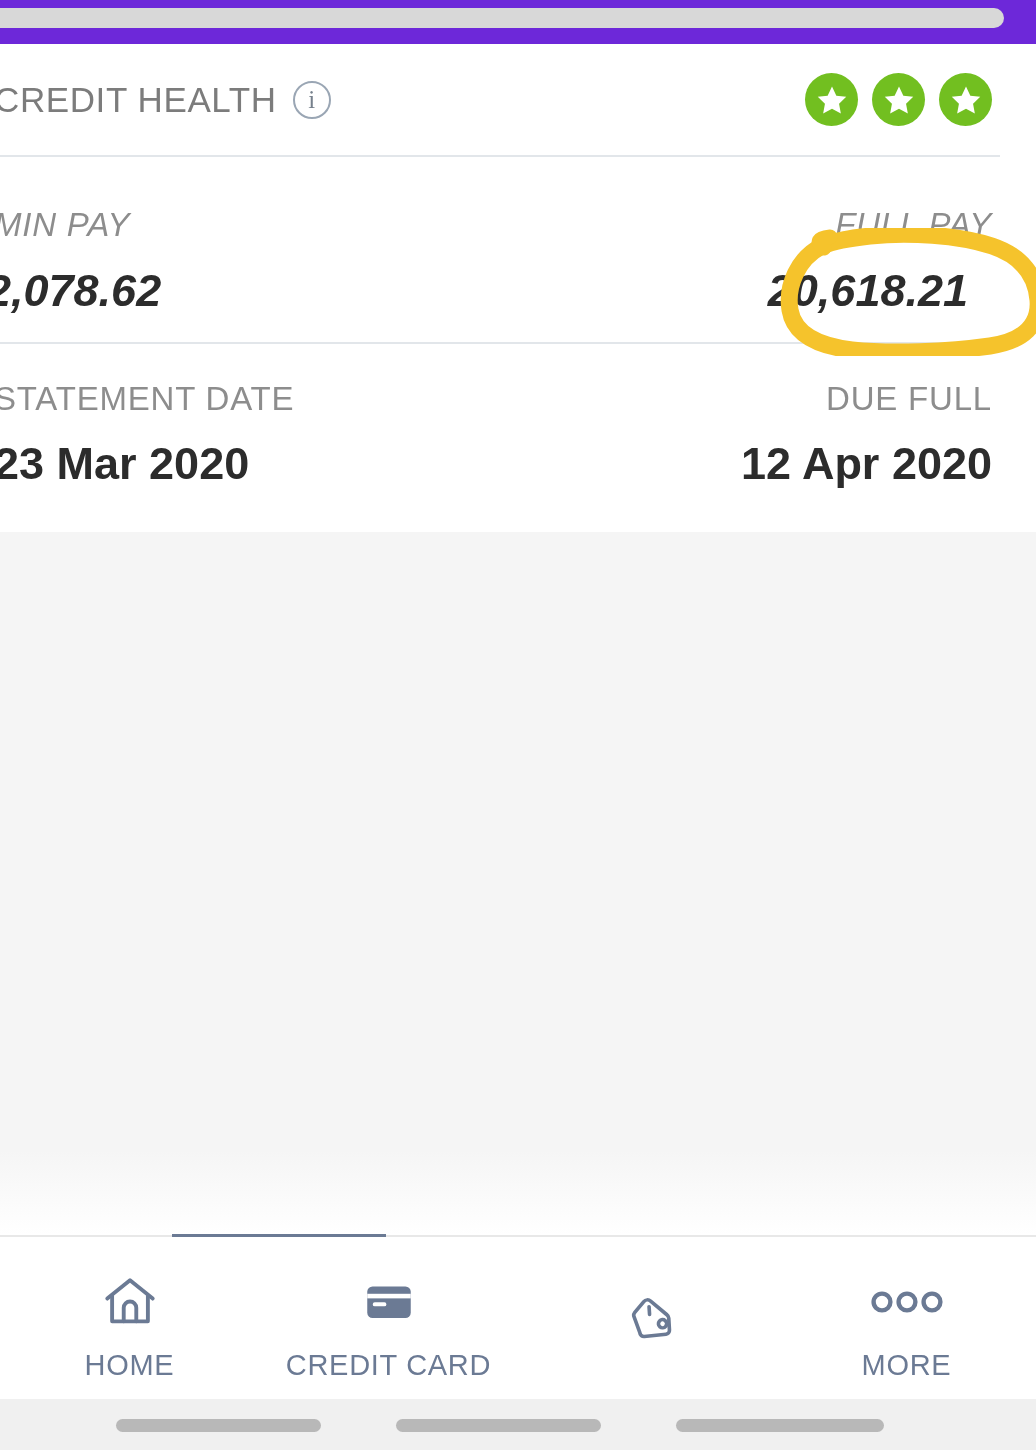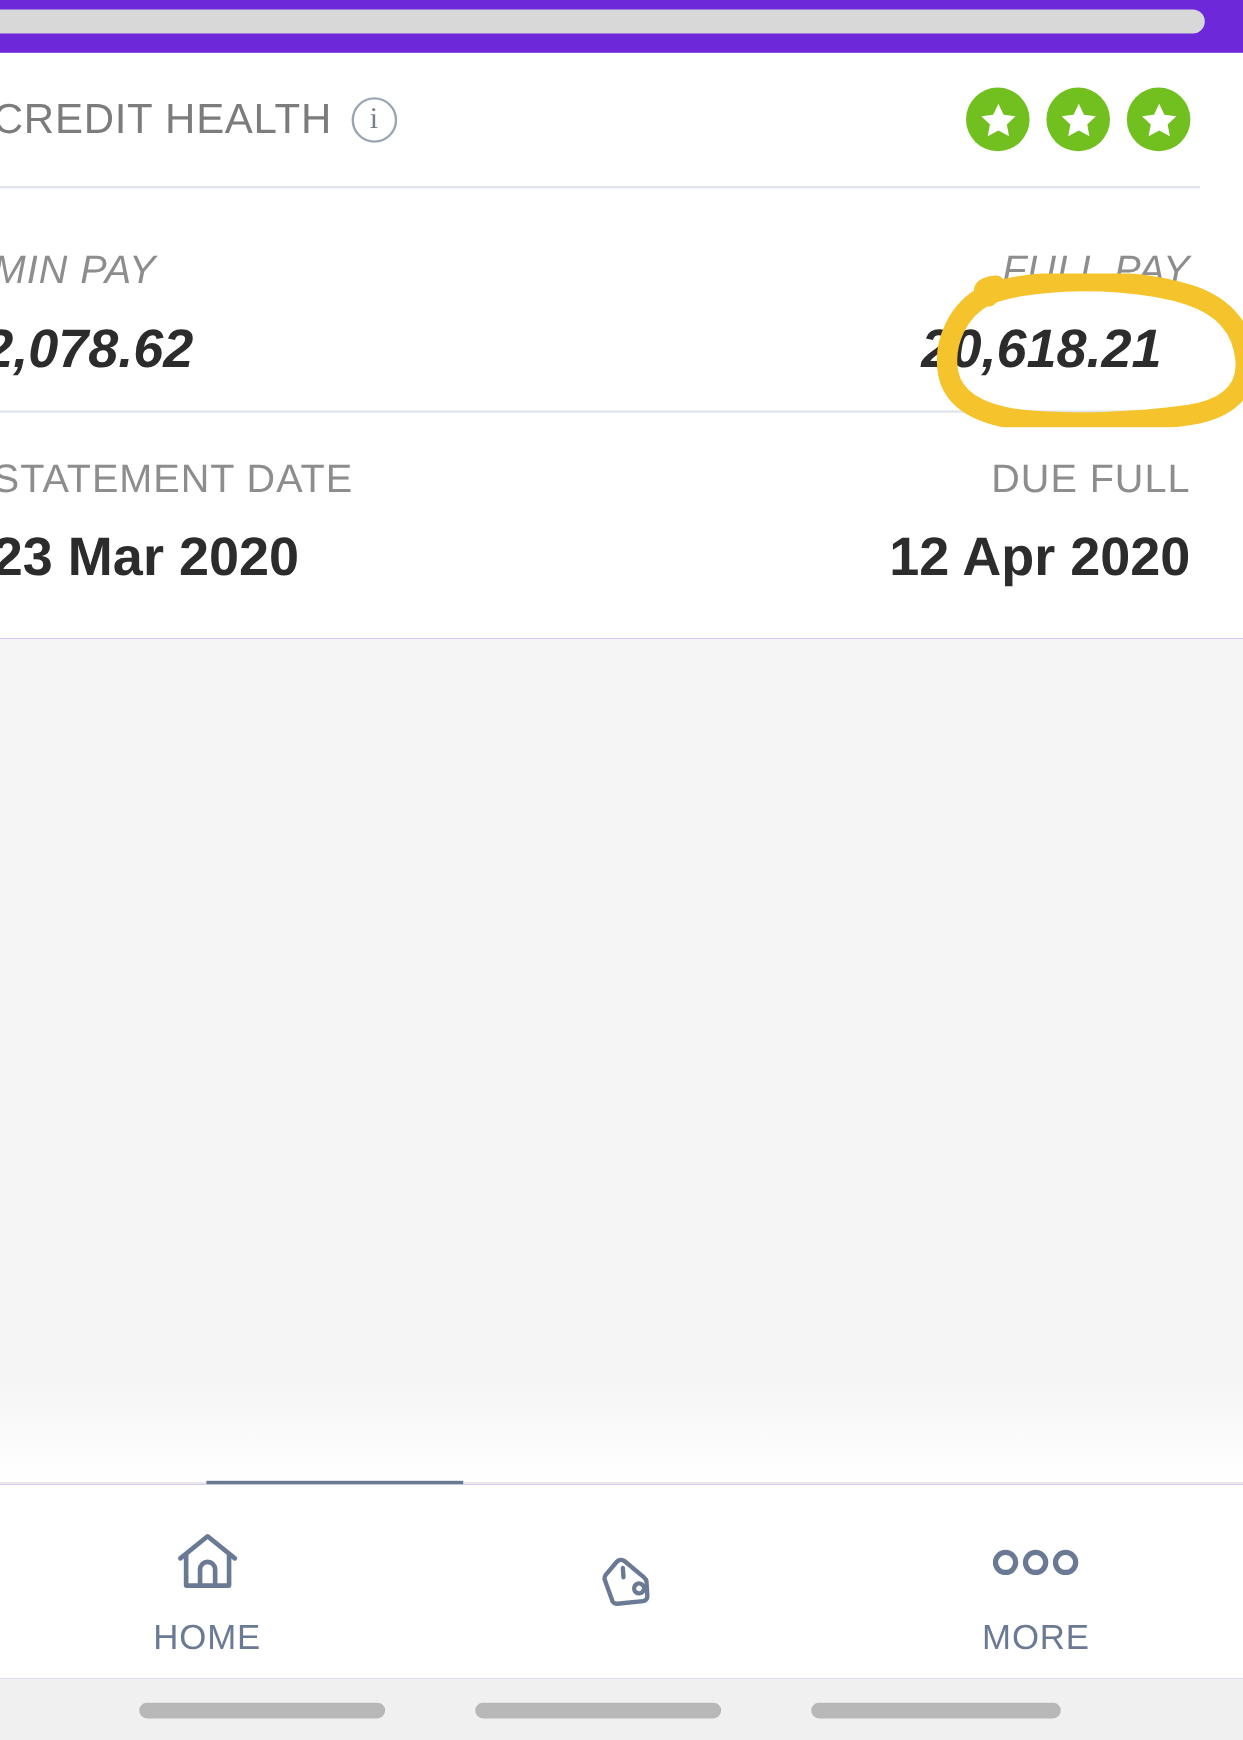--- a/index.html
+++ b/index.html
@@ -298,20 +298,30 @@
       <span class="nav-icon">
         <svg width="58" height="58" viewBox="0 0 24 24" fill="none" stroke="#6B7A94" stroke-width="1.6" stroke-linejoin="round" stroke-linecap="round">
           <path d="M2.6 10.6 L12 3 L21.4 10.6"></path>
           <path d="M4.6 9.4 V20 H19.4 V9.4"></path>
           <path d="M9.4 20 V14.4 a2.6 2.6 0 0 1 5.2 0 V20"></path>
         </svg>
       </span>
       <span class="nav-label">HOME</span>
     </div>
 
+    <div class="nav-item">
+      <span class="nav-icon">
+        <svg width="58" height="58" viewBox="0 0 24 24">
+          <rect x="3" y="5.6" width="18" height="13" rx="2.2" fill="#6B7A94"></rect>
+          <rect x="3" y="8.6" width="18" height="1.9" fill="#ffffff"></rect>
+          <rect x="5.3" y="12.1" width="5.6" height="1.7" rx="0.8" fill="#ffffff"></rect>
+        </svg>
+      </span>
+      <span class="nav-label">CREDIT CARD</span>
+    </div>
 
     <div class="nav-item">
       <span class="nav-icon">
         <svg width="58" height="58" viewBox="0 0 24 24" fill="none" stroke="#6B7A94" stroke-width="1.5" stroke-linejoin="round" stroke-linecap="round">
           <g transform="rotate(40 12 12)">
             <path d="M4.2 5.4 a2 2 0 0 1 2-2 H15 a2 2 0 0 1 1.5 0.6 l3.4 3.6
                      a1.6 1.6 0 0 1 0 2.2 l-6.3 6.5 a1.7 1.7 0 0 1-2.4 0
                      L4.8 12.6 a2 2 0 0 1-0.6-1.4 Z"></path>
             <circle cx="16" cy="7.4" r="1.7"></circle>
             <path d="M7.2 5.6 L9.4 7.9"></path>

